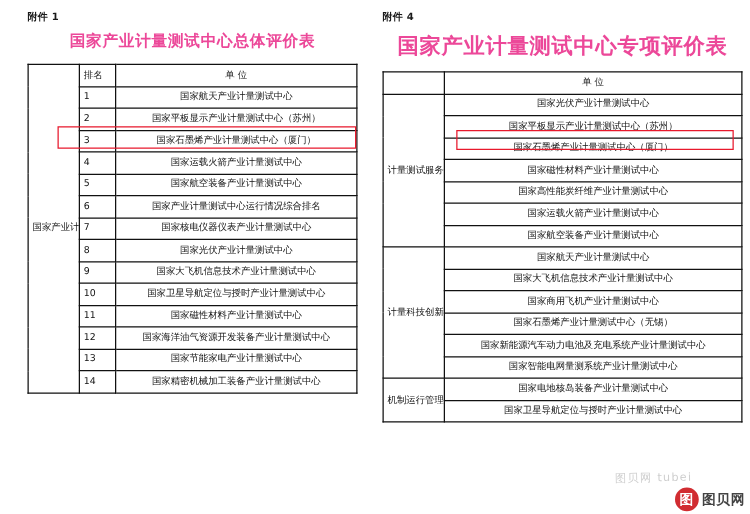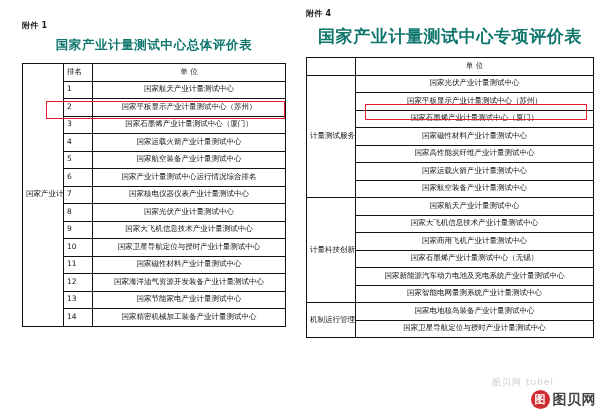--- a/index.html
+++ b/index.html
@@ -18,38 +18,38 @@
     position: absolute;
     inset: 0;
     display: flex;
   }
   .panel {
     position: relative;
     box-sizing: border-box;
   }
   .panel-left {
     width: 292px;
-    padding: 20px 6px 0 22px;
+    padding: 8px 6px 0 22px;
   }
   .panel-right {
     width: 308px;
     padding: 8px 6px 0 14px;
   }
   .attach-label {
     font-size: 8px;
     color: #1a1a1a;
     font-weight: bold;
     letter-spacing: 0.2px;
     margin-bottom: 6px;
   }
   .doc-title {
     text-align: center;
     font-size: 12.5px;
     font-weight: bold;
-    color: #0f766e;
+    color: #ec4899;
     letter-spacing: 0.6px;
     margin-bottom: 9px;
   }
   .panel-right .doc-title {
     font-size: 17px;
   }
   table.grid {
     border-collapse: collapse;
     width: 100%;
     table-layout: fixed;
@@ -130,21 +130,21 @@
     height: 19px;
     border-radius: 50%;
     background: #cf2127;
     color: #fff;
     font-size: 11px;
     line-height: 19px;
     text-align: center;
     font-weight: bold;
   }
   .wm-text {
-    font-size: 14px;
+    font-size: 11px;
     font-weight: bold;
     color: #3a3a3a;
     letter-spacing: 0.5px;
   }
   .wm-faint {
     position: absolute;
     right: 46px;
     bottom: 22px;
     font-size: 9px;
     color: #cfcfcf;

